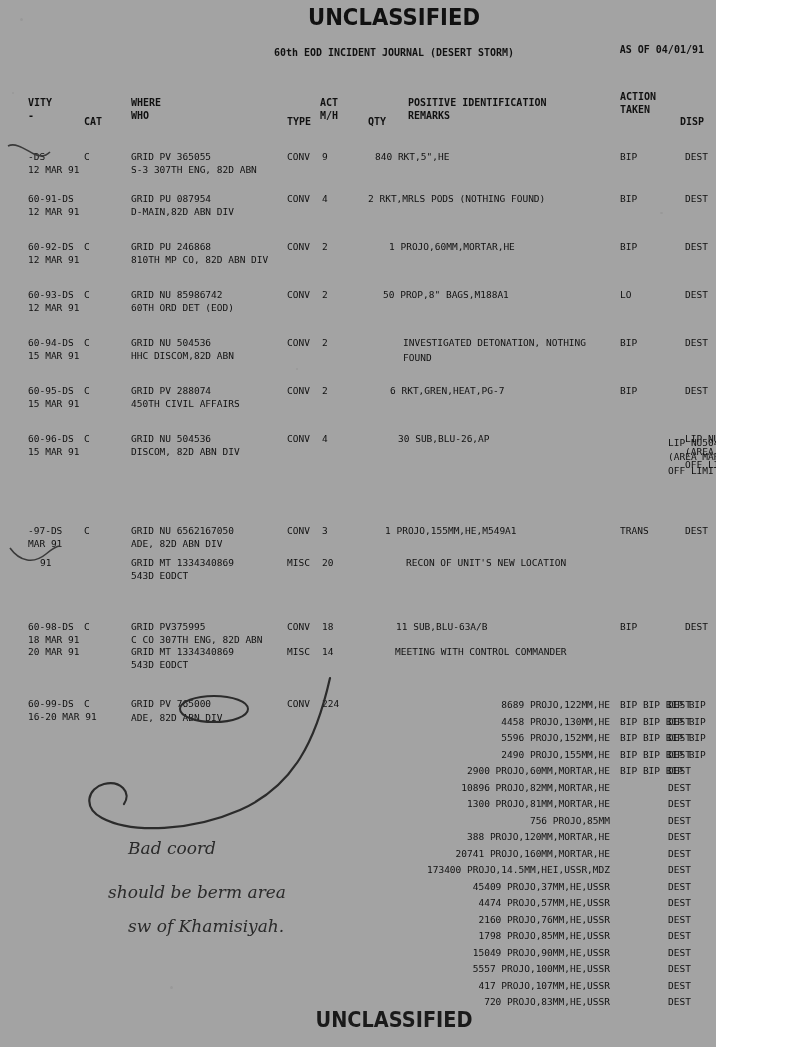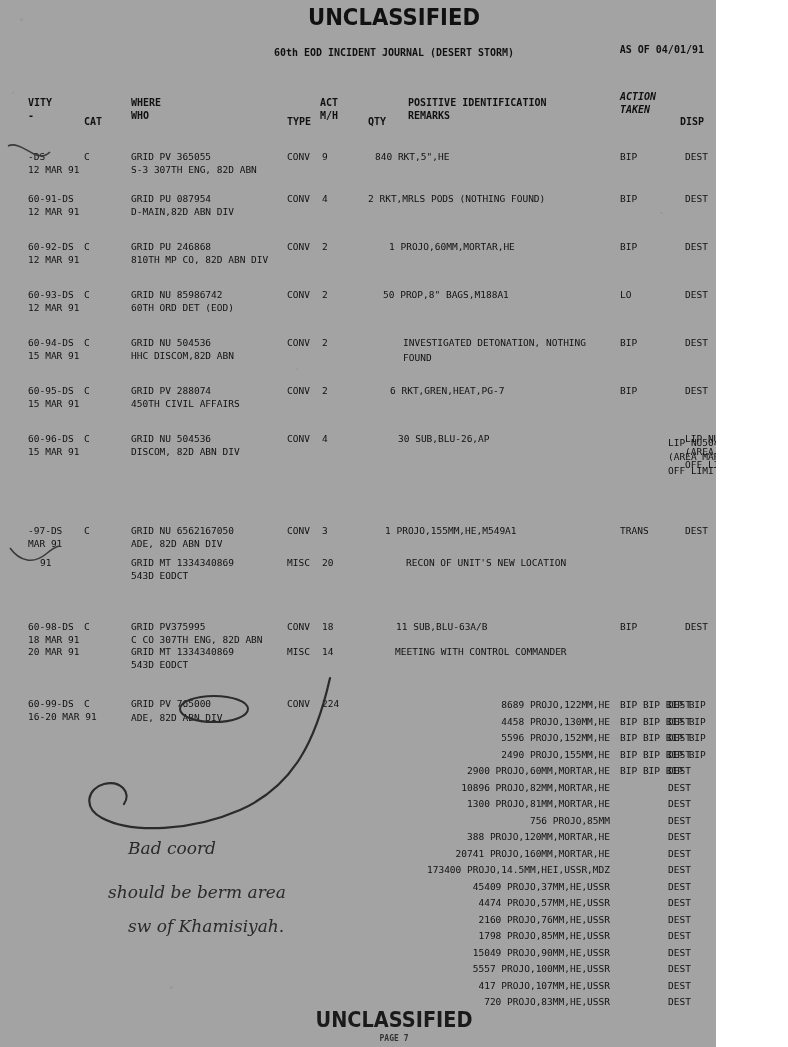--- a/index.html
+++ b/index.html
@@ -54,21 +54,21 @@
     line-height: 13px;
     white-space: pre;
   }
   .h-vity   { top: 96px;  left: 28px; }
   .h-cat    { top: 115px; left: 84px; }
   .h-where  { top: 96px;  left: 131px; }
   .h-type   { top: 115px; left: 287px; }
   .h-act    { top: 96px;  left: 320px; }
   .h-qty    { top: 115px; left: 368px; }
   .h-posid  { top: 96px;  left: 408px; }
-  .h-action { top: 90px;  left: 620px; font-style: italic; }
+  .h-action { top: 90px;  left: 620px; }
   .h-disp   { top: 115px; left: 668px; padding-left: 12px; }
   .h-c      { top: 110px; left: 760px; }
 
   
   .row {
     position: absolute;
     left: 0;
     width: 788px;
     font-size: 9.5px;
     line-height: 12px;
@@ -504,20 +504,19 @@
   <div class="hand hand-2">should be berm area</div>
   <div class="hand hand-3">sw of Khamisiyah.</div>
   <svg class="scribble-svg" width="46" height="24" viewBox="0 0 46 24">
     <path d="M2 6 C10 2 20 10 28 14 C34 17 40 16 44 12" fill="none" stroke="#3a3a3a" stroke-width="1.6"></path>
   </svg>
   <svg class="scribble2-svg" width="56" height="30" viewBox="0 0 56 30">
     <path d="M4 8 C14 22 28 24 40 14 C46 9 50 6 54 6" fill="none" stroke="#3a3a3a" stroke-width="1.6"></path>
   </svg>
 
   <div class="classification-bottom">UNCLASSIFIED</div>
-  <div class="pagenum">PAGE 7</div>
 
   <div class="speck" style="top:18px;left:20px;width:3px;height:3px;"></div>
   <div class="speck" style="top:92px;left:12px;width:2px;height:2px;"></div>
   <div class="speck" style="top:368px;left:296px;width:2px;height:2px;"></div>
   <div class="speck" style="top:212px;left:660px;width:3px;height:2px;"></div>
   <div class="speck" style="top:986px;left:170px;width:3px;height:3px;"></div>
 </div>
 
 </body></html>

